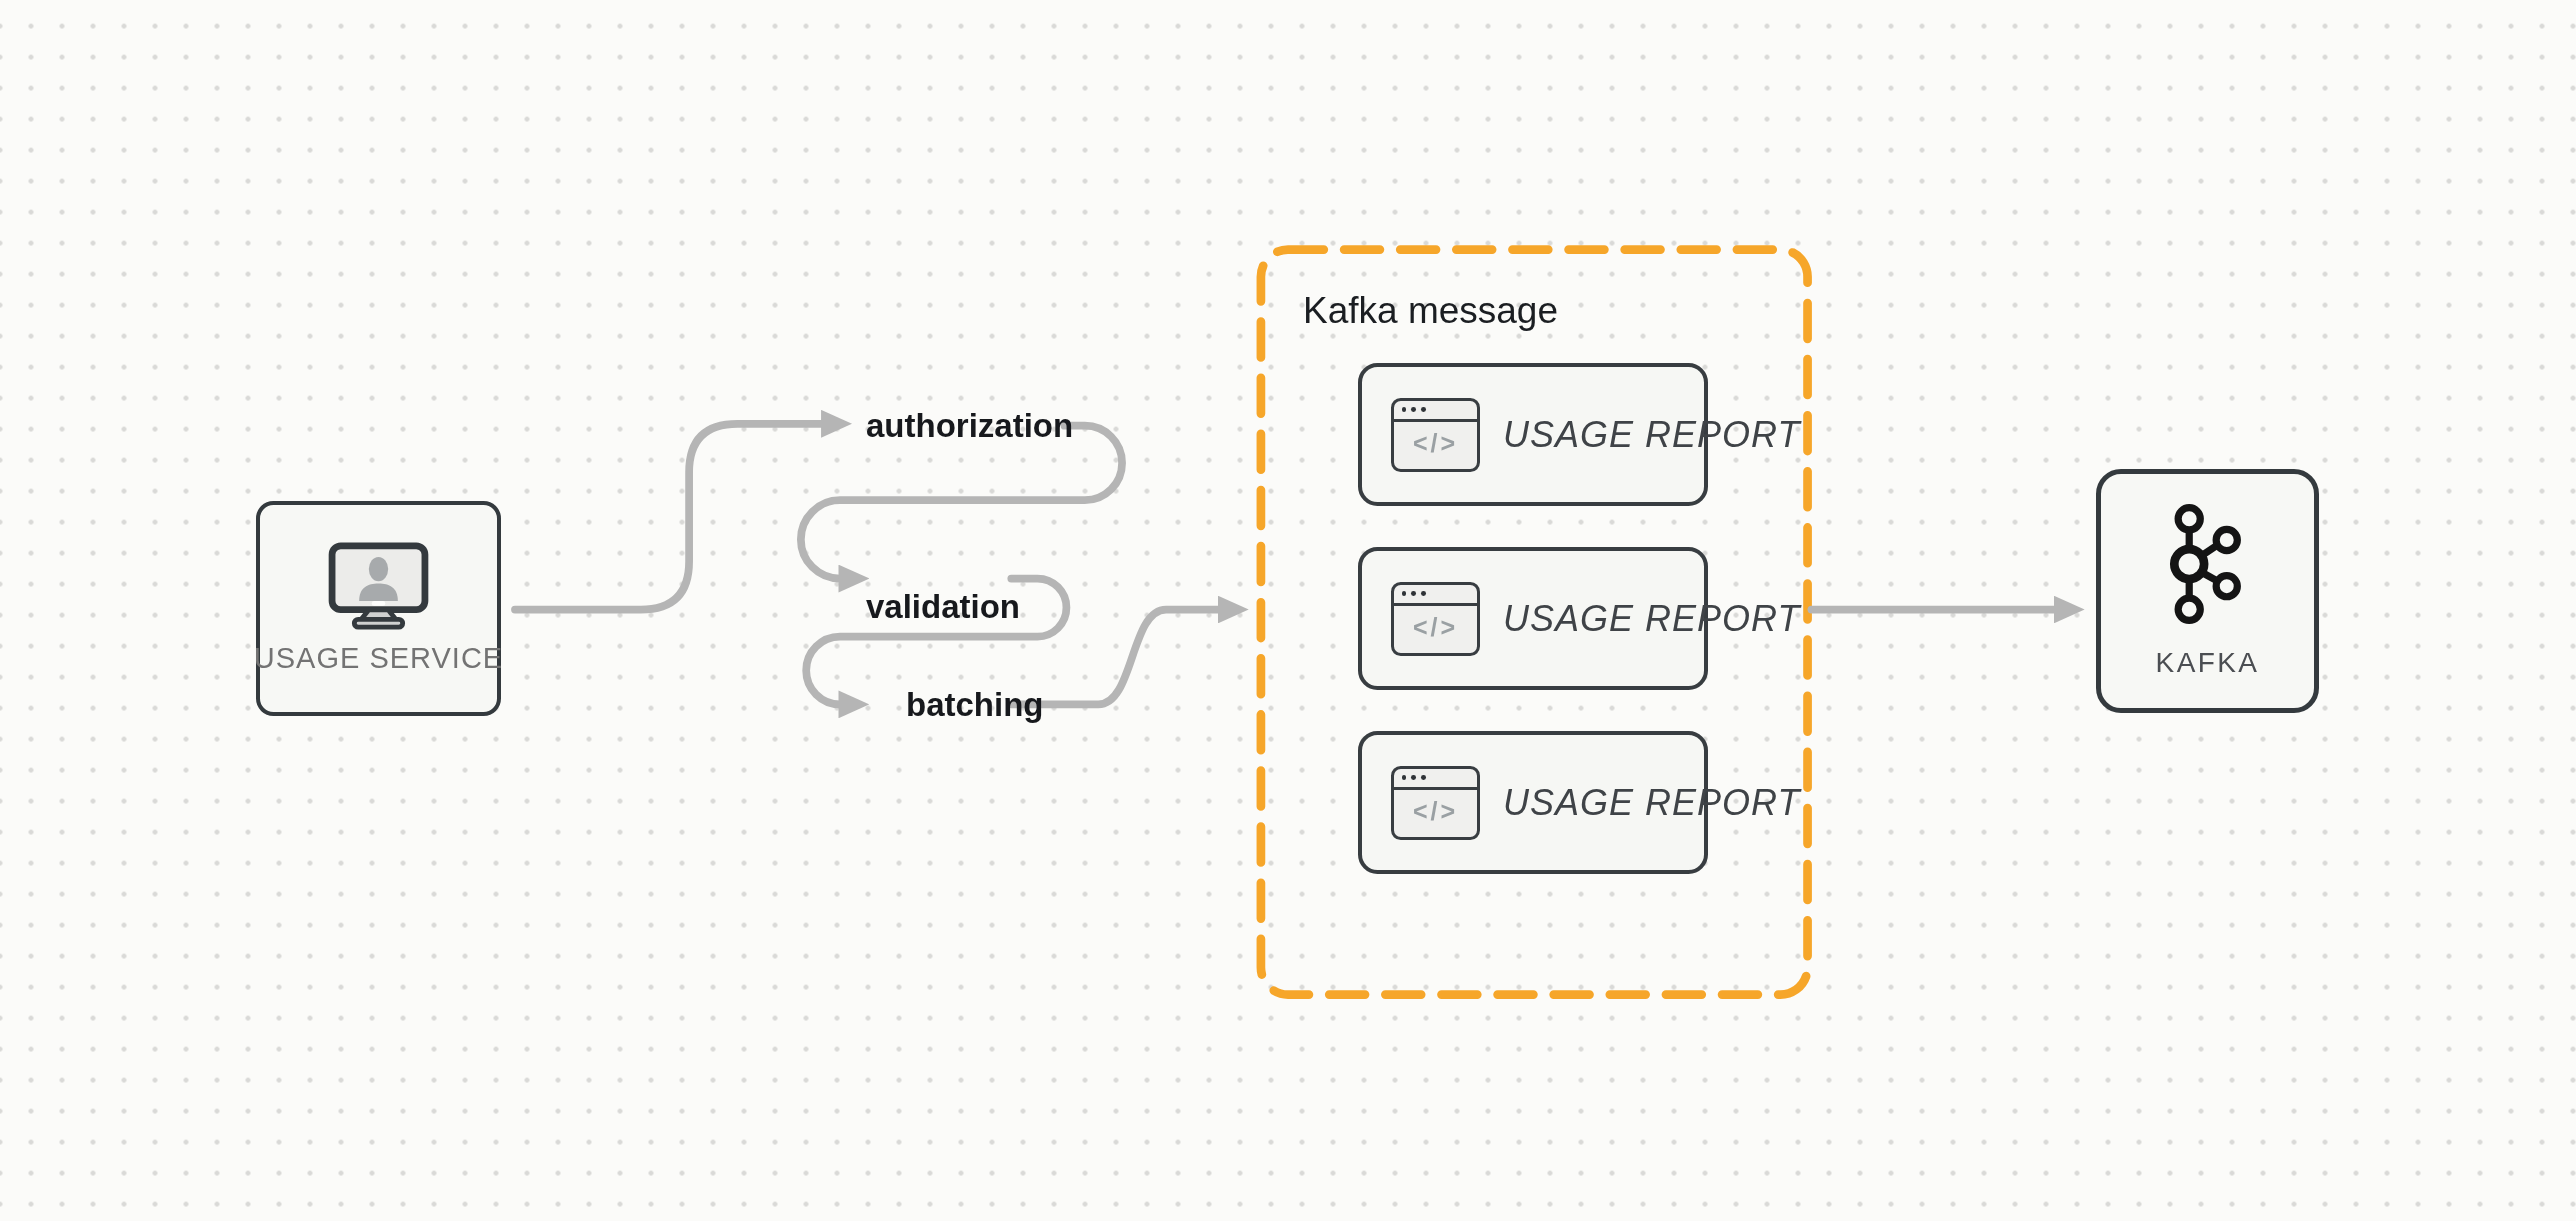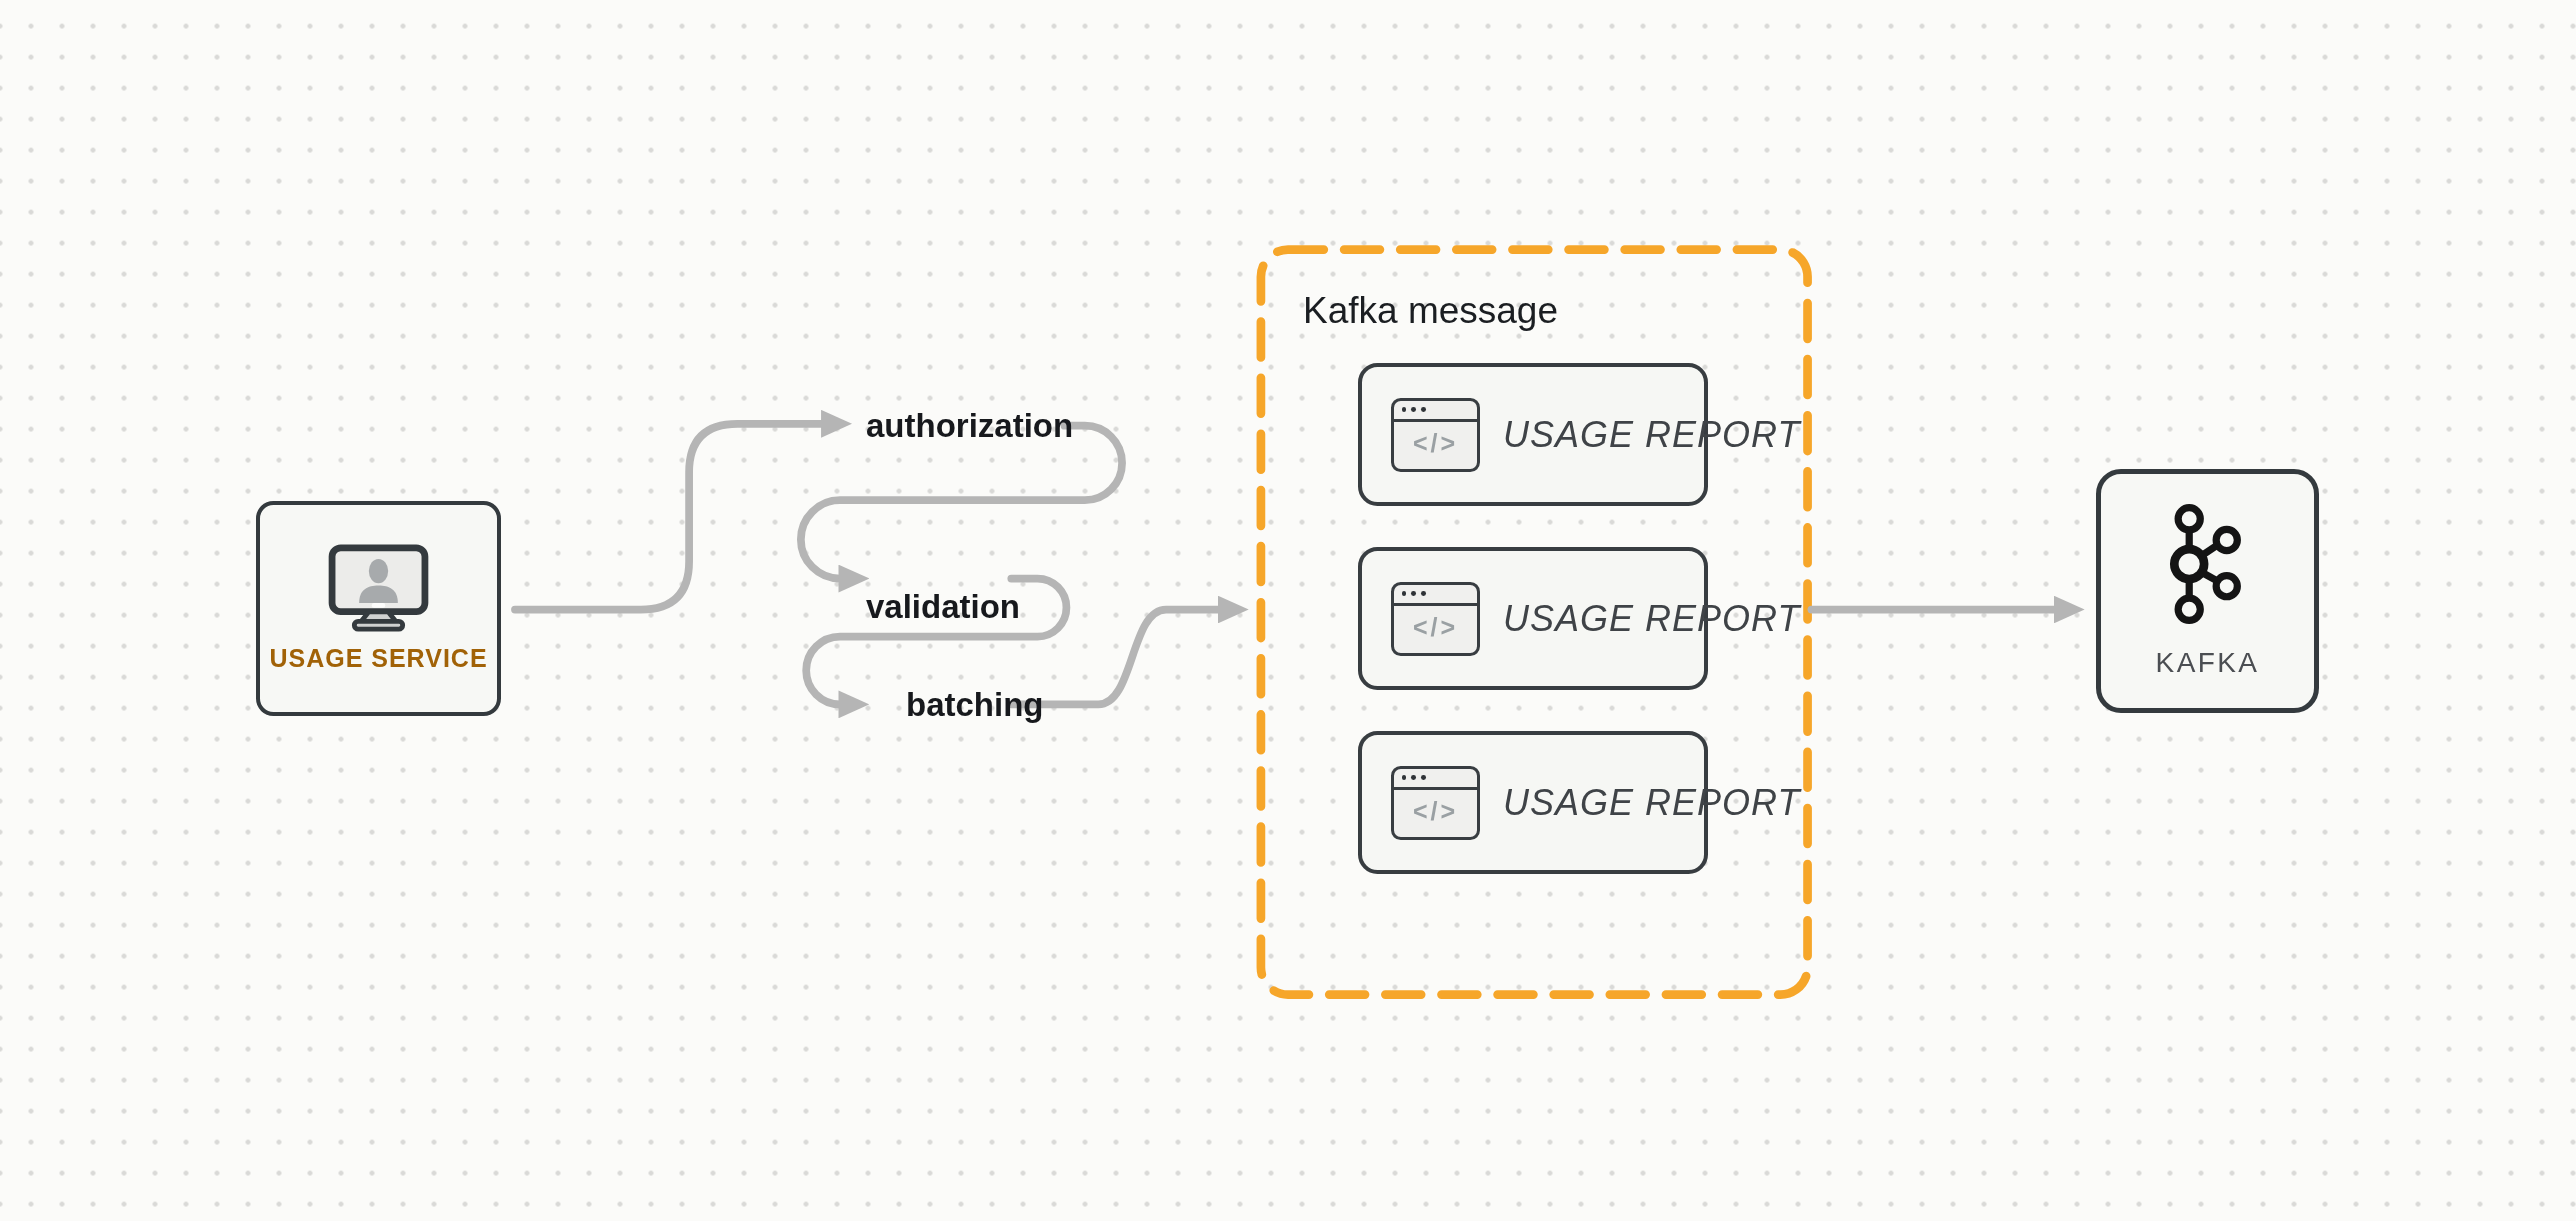--- a/index.html
+++ b/index.html
@@ -15,21 +15,21 @@
   }
   .connector-layer{position:absolute;left:0;top:0;}
 
   
   .node{
     position:absolute;box-sizing:border-box;
     background:#f7f8f5;border:4.8px solid #343a3e;
     display:flex;flex-direction:column;align-items:center;justify-content:center;
   }
   .usage-service{left:256px;top:501px;width:245px;height:215px;border-radius:17.4px;gap:11.6px;}
-  .node-label{font-size:25px;font-weight:700;color:#a16207;letter-spacing:1px;white-space:nowrap;}
+  .node-label{font-size:29px;font-weight:400;color:#737373;letter-spacing:1px;white-space:nowrap;}
 
   .kafka-node{left:2096px;top:469px;width:223px;height:244px;border-radius:25px;border-width:5.8px;gap:21px;}
   .kafka-label{font-size:28px;font-weight:500;color:#4b4e52;letter-spacing:2.4px;}
 
   
   .step-label{
     position:absolute;left:866px;
     font-size:33px;line-height:39px;font-weight:700;color:#17191d;white-space:nowrap;
   }
   .step-auth{top:406px;}

